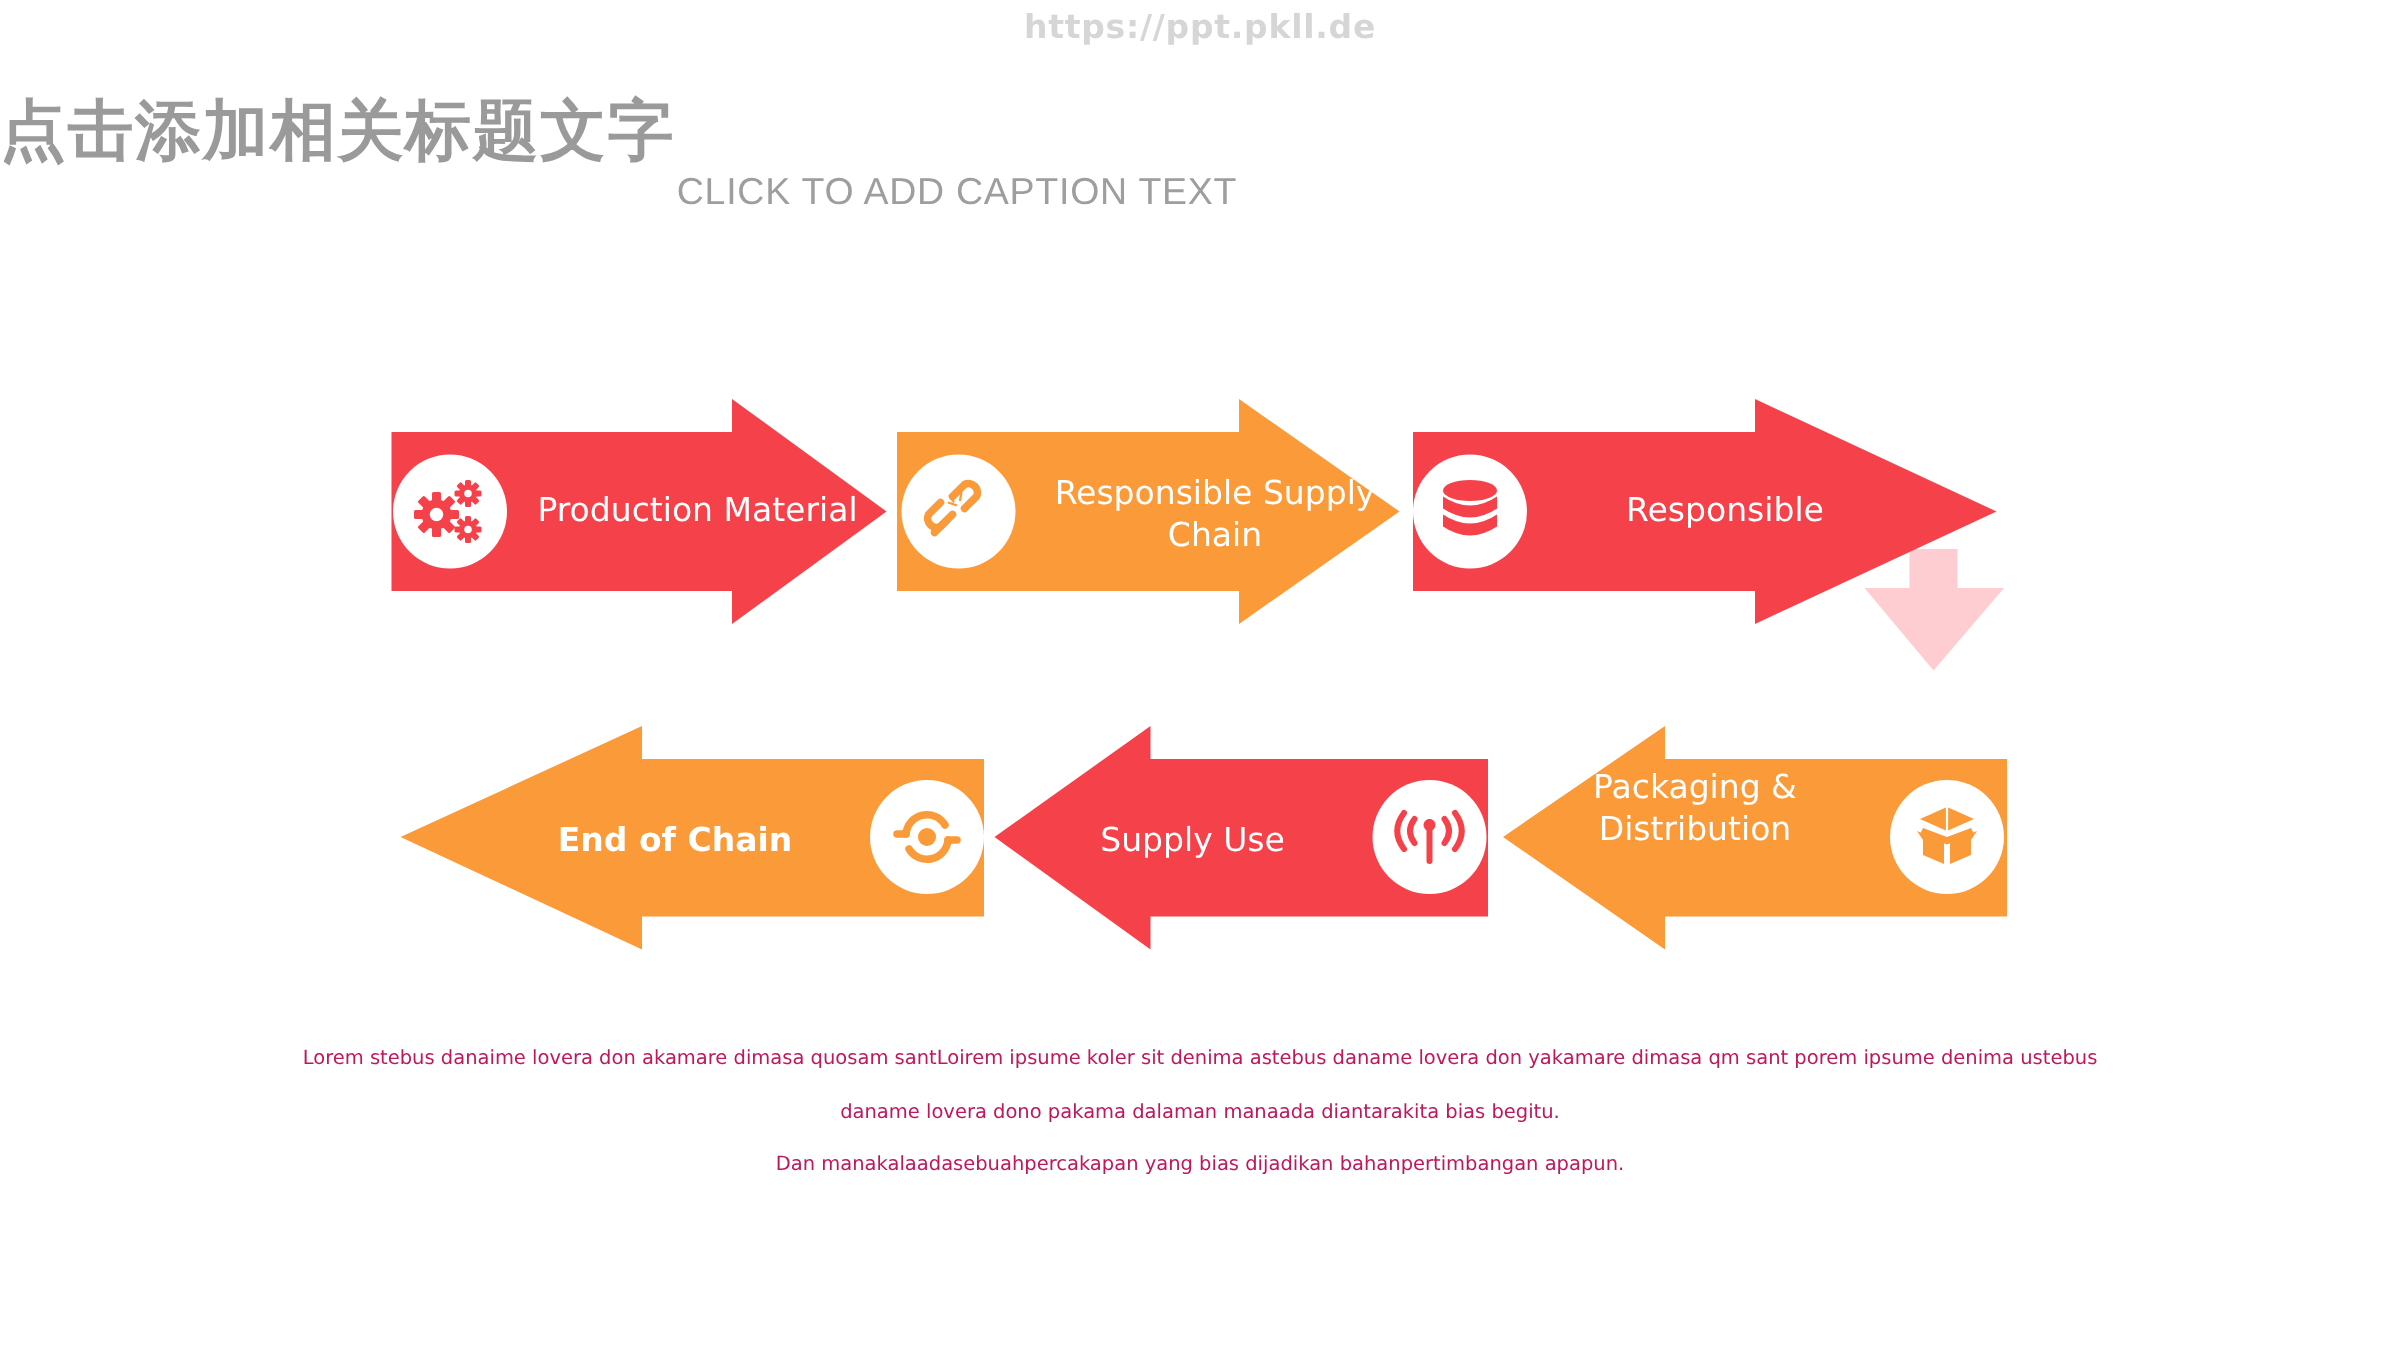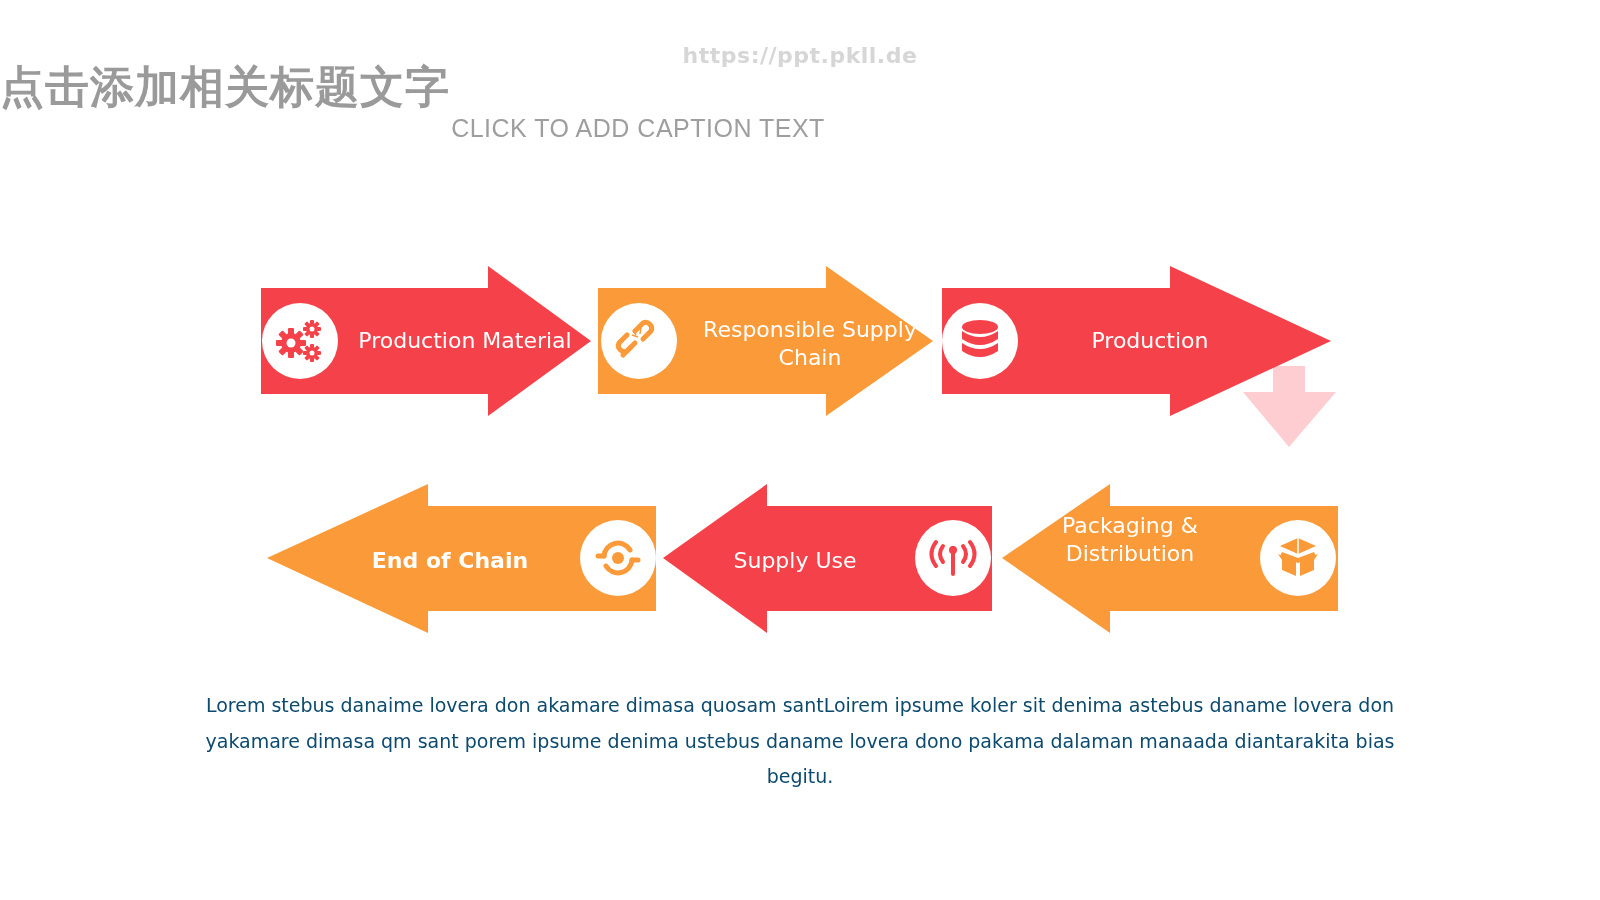--- a/index.html
+++ b/index.html
@@ -5,21 +5,20 @@
   html, body { margin: 0; padding: 0; }
   body {
     width: 1600px; height: 900px; position: relative; overflow: hidden;
     background: #ffffff;
     font-family: "DejaVu Sans", "Liberation Sans", sans-serif;
   }
   .watermark {
     position: absolute; top: 6px; left: 0; width: 1600px; text-align: center;
     font-size: 22px; font-weight: bold; color: #d6d6d6; letter-spacing: 0.5px;
     font-family: "DejaVu Sans", sans-serif;
-    margin-top: 37px;
   }
   .title {
     position: absolute; top: 58px; left: 0; width: 1600px; text-align: left;
     font-size: 44px; font-weight: bold; color: #9a9a9a; letter-spacing: 1px;
     font-family: "DejaVu Sans", sans-serif;
   }
   .subtitle {
     position: absolute; top: 114px; left: 0; width: 1276px; text-align: center;
     font-size: 25px; color: #9e9e9e; letter-spacing: 0.5px;
     font-family: "Liberation Sans", sans-serif;
@@ -30,22 +29,22 @@
     font-family: "DejaVu Sans", sans-serif; font-size: 22px; line-height: 28px;
     display: flex; align-items: center; justify-content: center;
   }
   .label.bold { font-weight: bold; }
   .icon-circle {
     position: absolute; width: 76px; height: 76px; border-radius: 50%;
     background: #ffffff; display: flex; align-items: center; justify-content: center;
   }
   .body-text {
     position: absolute; top: 688px; left: 200px; width: 1200px; text-align: center;
-    font-family: "DejaVu Sans", sans-serif; font-size: 19px; line-height: 35.5px;
-    color: #0c4a6e;
+    font-family: "DejaVu Sans", sans-serif; font-size: 13px; line-height: 35.5px;
+    color: #be185d;
   }
   .body-text p { margin: 0; }
 </style>
 </head>
 <body>
 
 <div class="watermark">https://ppt.pkll.de</div>
 <div class="title">点击添加相关标题文字</div>
 <div class="subtitle">CLICK TO ADD CAPTION TEXT</div>
 
@@ -148,20 +147,21 @@
       <path d="M42 30 A14 14 0 0 1 16 36"></path>
       <line x1="8" y1="26" x2="14" y2="26"></line>
       <line x1="42" y1="30" x2="48" y2="30"></line>
     </g>
     <circle cx="28" cy="28" r="6" fill="#fa9a38"></circle>
   </svg>
 </div>
 
 <div class="label" style="left:345px; top:318px; width:240px; height:46px;">Production Material</div>
 <div class="label" style="left:690px; top:316px; width:240px; height:56px;">Responsible Supply Chain</div>
-<div class="label" style="left:1050px; top:318px; width:200px; height:46px;">Production</div>
+<div class="label" style="left:1050px; top:318px; width:200px; height:46px;">Responsible</div>
 <div class="label" style="left:1040px; top:512px; width:180px; height:56px;">Packaging &amp; Distribution</div>
 <div class="label" style="left:700px; top:538px; width:190px; height:46px;">Supply Use</div>
 <div class="label bold" style="left:360px; top:538px; width:180px; height:46px;">End of Chain</div>
 
 <div class="body-text">
   <p>Lorem stebus danaime lovera don akamare dimasa quosam santLoirem ipsume koler sit denima astebus daname lovera don yakamare dimasa qm sant porem ipsume denima ustebus daname lovera dono pakama dalaman manaada diantarakita bias begitu.</p>
+  <p>Dan manakalaadasebuahpercakapan yang bias dijadikan bahanpertimbangan apapun.</p>
 </div>
 
 </body></html>

